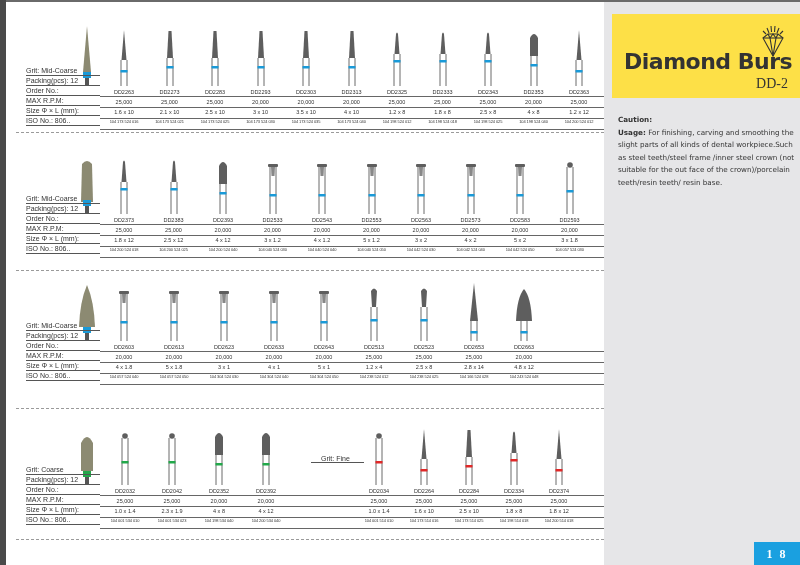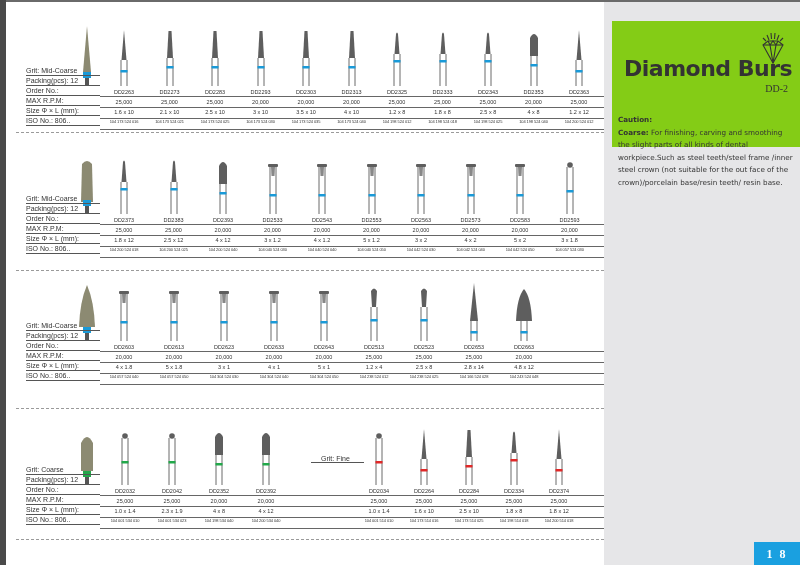--- a/index.html
+++ b/index.html
@@ -13,23 +13,23 @@
   .labels .lbl { height: 10px; line-height: 10px; border-bottom: 1px solid #555; white-space: nowrap; }
   .row-lines { position: absolute; left: 94px; width: 504px; }
   .row-line { position: absolute; left: 0; width: 504px; border-top: 1px solid #666; }
   .hero { position: absolute; }
   .product { position: absolute; width: 46px; text-align: center; }
   .product .bur { position: relative; height: 60px; width: 46px; }
   .product .cell { height: 10px; line-height: 10px; font-size: 5.5px; color: #333; white-space: nowrap; }
   .product .cell.iso { font-size: 4px; letter-spacing: -0.1px; }
   .grit-fine { position: absolute; font-size: 7px; color: #333; border-bottom: 1px solid #555; padding: 0 14px 0 10px; }
   .sidebar { position: absolute; left: 604px; top: 2px; width: 196px; height: 563px; background: #e6e6e8; }
-  .title-box { position: absolute; left: 8px; top: 19px; width: 188px; height: 126px; background: #84cc16; }
+  .title-box { position: absolute; left: 8px; top: 12px; width: 188px; height: 84px; background: #fde047; }
   .title-text { position: absolute; left: 12px; top: 35px; font-size: 22px; font-weight: bold; color: #333; font-family: "DejaVu Sans", sans-serif; letter-spacing: -0.5px; }
-  .title-code { position: absolute; right: 12px; top: 62px; font-size: 10px; font-family: "Liberation Serif", serif; color: #333; }
+  .title-code { position: absolute; right: 12px; top: 62px; font-size: 14px; font-family: "Liberation Serif", serif; color: #333; }
   .diamond { position: absolute; right: 12px; top: 12px; }
   .info { position: absolute; left: 14px; top: 112px; width: 178px; font-size: 7.2px; line-height: 12.5px; color: #333; font-family: "DejaVu Sans", sans-serif; }
   .info .head { font-weight: bold; }
   .info .para { margin-bottom: 10px; }
   .caution { position: absolute; left: 14px; top: 446px; width: 180px; font-family: "Liberation Serif", serif; font-size: 11.5px; line-height: 17px; color: #333; }
   .caution .warn { color: #d8b800; font-size: 12px; }
   .page-num { position: absolute; right: 0; top: 540px; width: 46px; height: 25px; background: #1aa0e0; color: #fff; font-family: "Liberation Serif", serif; font-size: 12px; font-weight: bold; line-height: 25px; text-align: center; letter-spacing: 2px; }
 </style>
 </head>
 <body>
@@ -614,16 +614,16 @@
           <line x1="25" y1="5" x2="22" y2="8"></line>
         <polygon points="5,12 10,8 20,8 25,12 15,30"></polygon>
         <line x1="5" y1="12" x2="25" y2="12"></line>
         <polyline points="10,8 12,12 15,30 18,12 20,8"></polyline>
         <polyline points="12,12 15,8 18,12"></polyline>
       </g>
     </svg>
   </div>
   <div class="info">
     <div class="head">Caution:</div>
-    <div class="para"><span class="head">Coarse:</span><span> For finishing, carving and smoothing the slight parts of all kinds of dental workpiece.Such as steel teeth/steel frame /inner steel crown (not suitable for the out face of the crown)/porcelain base/resin teeth/ resin base.</span></div>
+    <div class="para"><span class="head">Usage:</span><span> For finishing, carving and smoothing the slight parts of all kinds of dental workpiece.Such as steel teeth/steel frame /inner steel crown (not suitable for the out face of the crown)/porcelain teeth/resin teeth/ resin base.</span></div>
   </div>
   <div class="page-num">1 8</div>
 </div>
 
 </body></html>

